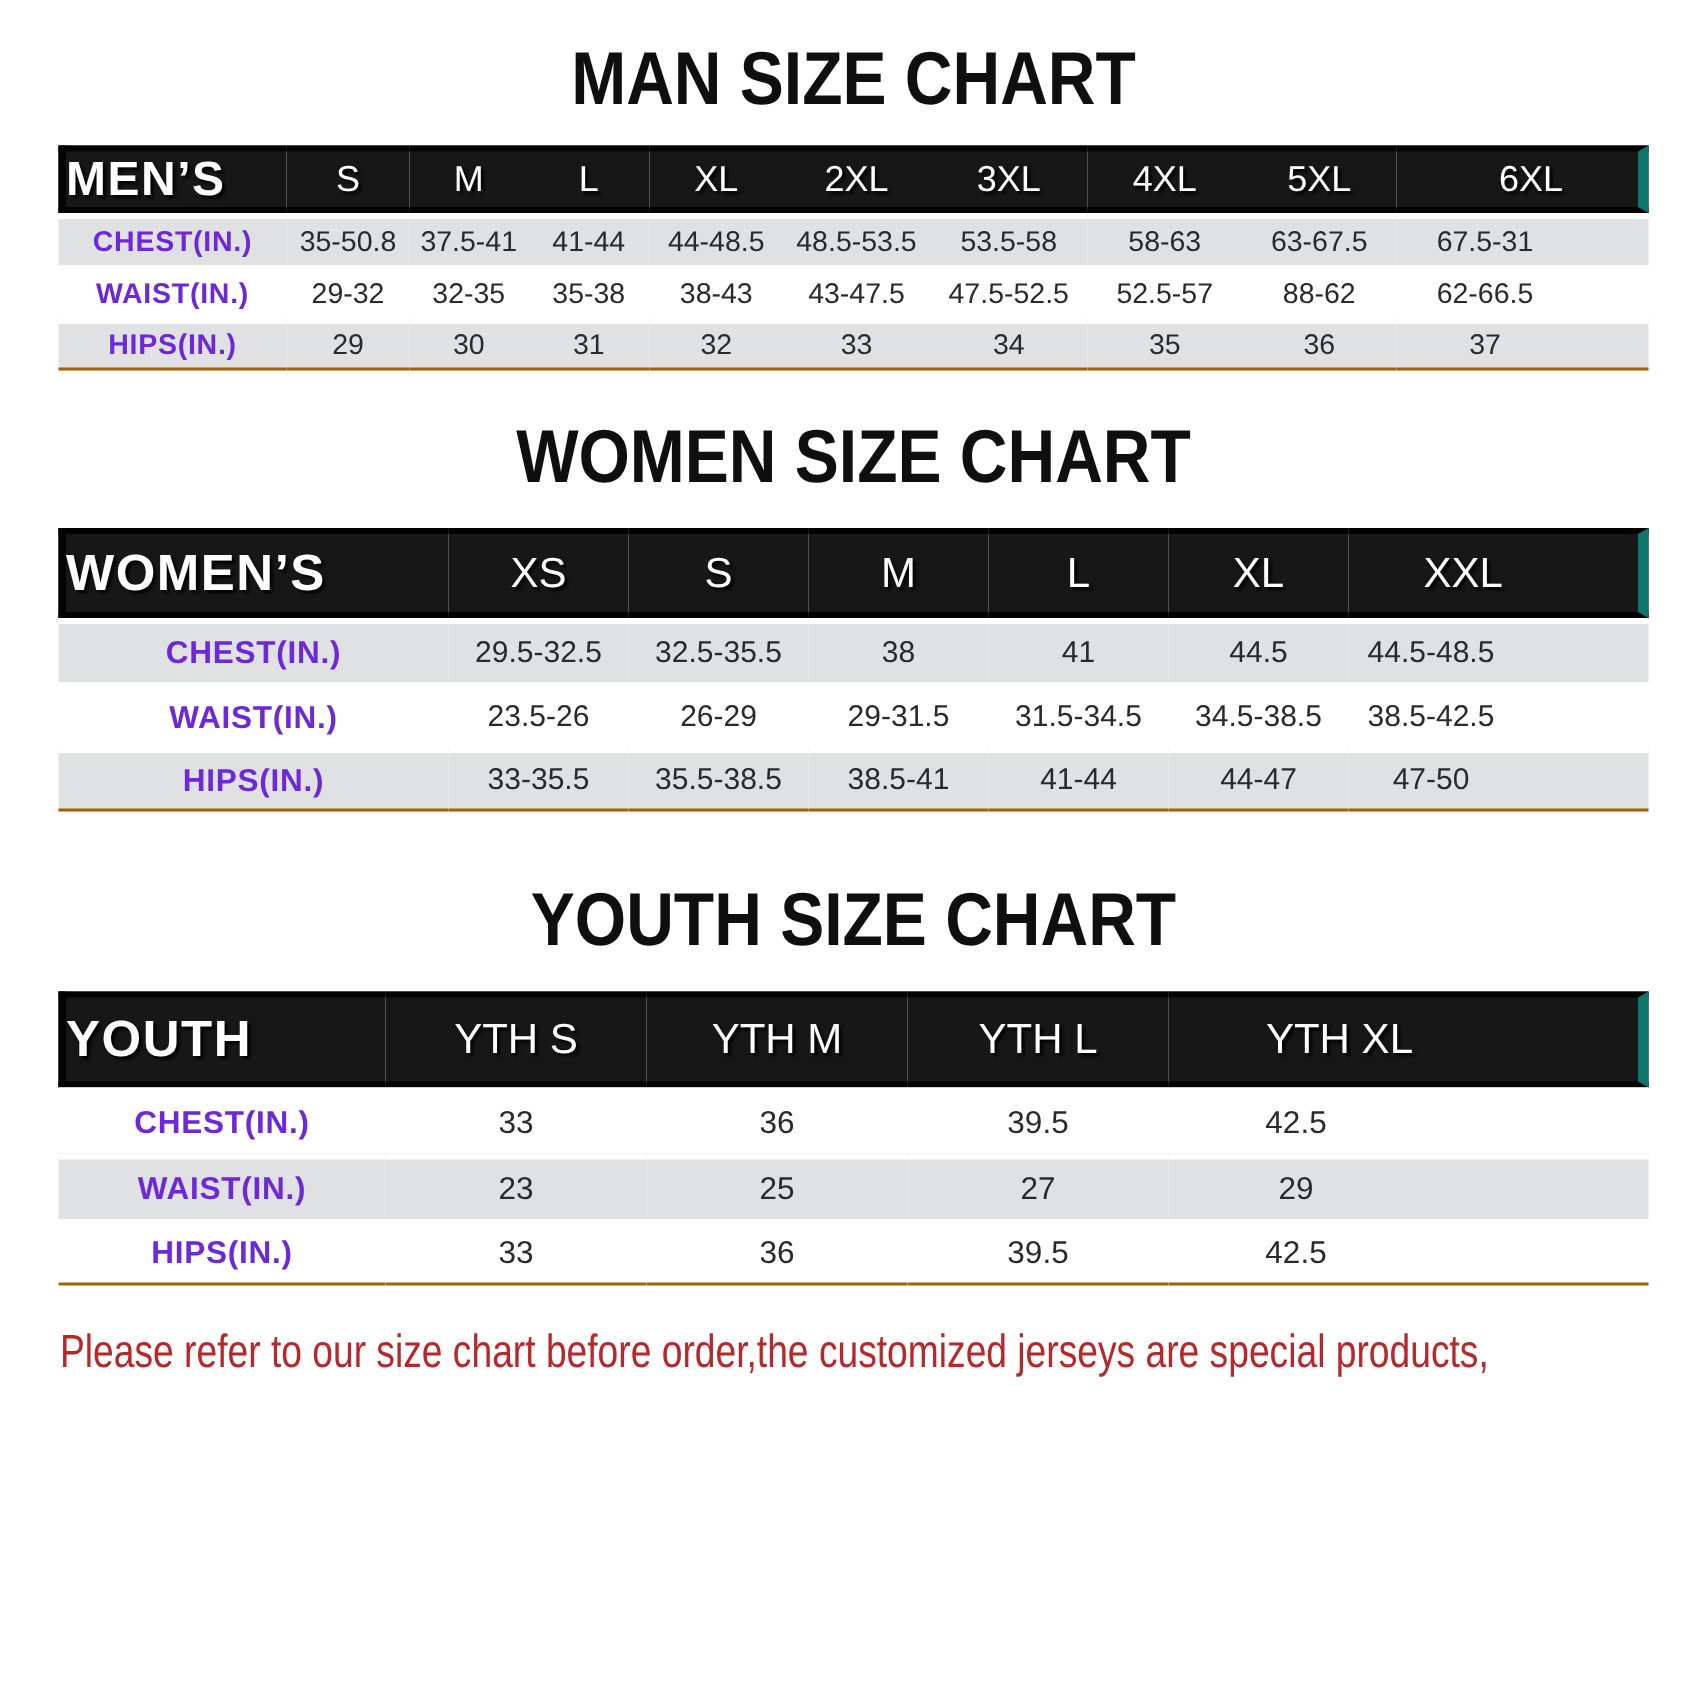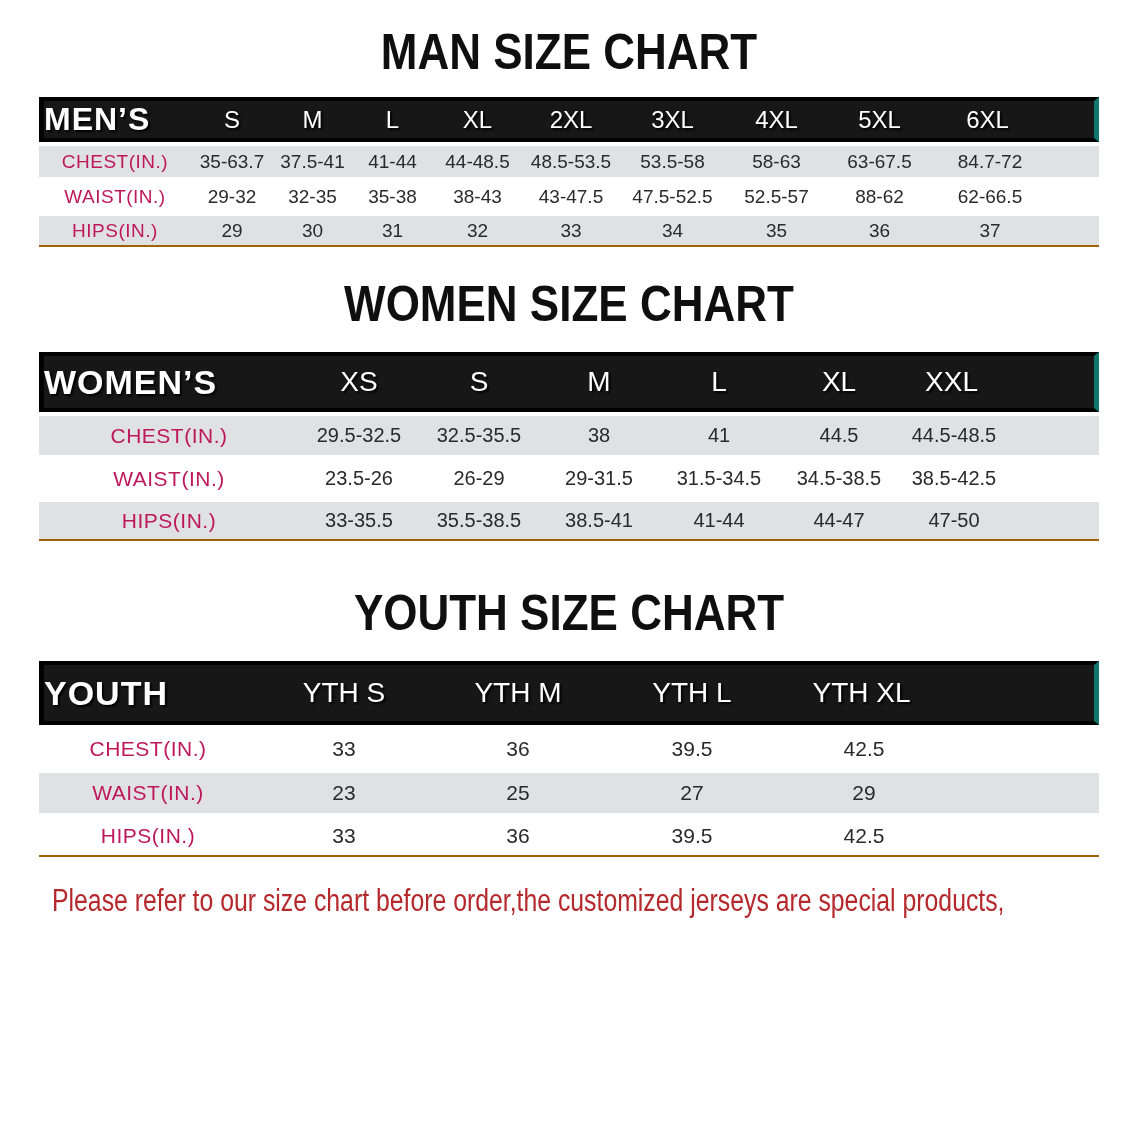--- a/index.html
+++ b/index.html
@@ -44,34 +44,34 @@
   .size-table thead th {
     background: var(--header-bg, #171717);
     color: #ffffff;
     border-top: 4px solid #020202;
     border-bottom: 4px solid #020202;
     font-weight: 400;
     text-shadow: 2px 2px 2px rgba(0,0,0,0.9);
     padding: 0;
   }
   .size-table thead th:first-child { border-left: 5px solid #020202; }
-  .size-table thead th:last-child  { border-right: 5px solid #0f766e; }
+  .size-table thead th:last-child  { border-right: 7px solid #0f766e; text-align: right; }
   .size-table thead th.group-label {
     text-align: left; 
     font-weight: 700; letter-spacing: 1px;
   }
   .size-table tbody td {
     border-top: 4px solid #ffffff;
     color: #2A2A2A;
     padding: 0;
   }
   .size-table tbody tr:last-child td { border-bottom: 2px solid #a16207; }
   .size-table tbody tr.row-gray td  { background: var(--row-alt-bg, #E0E1E3); }
   .size-table tbody tr.row-white td { background: #ffffff; }
-  .size-table td.row-label { color: #be185d; letter-spacing: 0.5px; }
+  .size-table td.row-label { color: #6d28d9; letter-spacing: 0.5px; font-weight: bold; }
 
   
   .table-men thead th { height: 44px; font-size: 24px; }
   .table-men thead th.group-label { font-size: 32px; }
   .table-men tbody td { height: 35px; font-size: 19px; }
   .table-men td.row-label { font-size: 19px; }
   .table-men thead th:last-child, .table-men tbody td:last-child { padding-right: 50px; }
 
   
   .table-women thead th { height: 60px; font-size: 28px; }
@@ -85,21 +85,21 @@
   .table-youth thead th.group-label { font-size: 34px; }
   .table-youth tbody td { height: 44px; font-size: 21px; }
   .table-youth td.row-label { font-size: 21px; }
   .table-youth thead th:last-child, .table-youth tbody td:last-child { padding-right: 150px; }
 
   .notice {
     margin-top: 22px;
     padding-left: 40px;
     color: var(--footer-red, #B5282C);
   }
-  .notice p { margin: 2px 12px; line-height: 1.45; }
+  .notice p { margin: 2px 0; line-height: 1.45; }
   .notice .condense {
     display: inline-block;
     font-size: 31px;
     transform: scaleX(0.80);
     transform-origin: left center;
     white-space: nowrap;
   }
 </style>
 </head>
 <body>
@@ -134,29 +134,29 @@
               <th>2XL</th>
               <th>3XL</th>
               <th>4XL</th>
               <th>5XL</th>
               <th>6XL</th>
             </tr>
           </thead>
           <tbody>
             <tr class="row-gray">
               <td class="row-label">CHEST(IN.)</td>
-              <td>35-63.7</td>
+              <td>35-50.8</td>
               <td>37.5-41</td>
               <td>41-44</td>
               <td>44-48.5</td>
               <td>48.5-53.5</td>
               <td>53.5-58</td>
               <td>58-63</td>
               <td>63-67.5</td>
-              <td>84.7-72</td>
+              <td>67.5-31</td>
             </tr>
             <tr class="row-white">
               <td class="row-label">WAIST(IN.)</td>
               <td>29-32</td>
               <td>32-35</td>
               <td>35-38</td>
               <td>38-43</td>
               <td>43-47.5</td>
               <td>47.5-52.5</td>
               <td>52.5-57</td>

